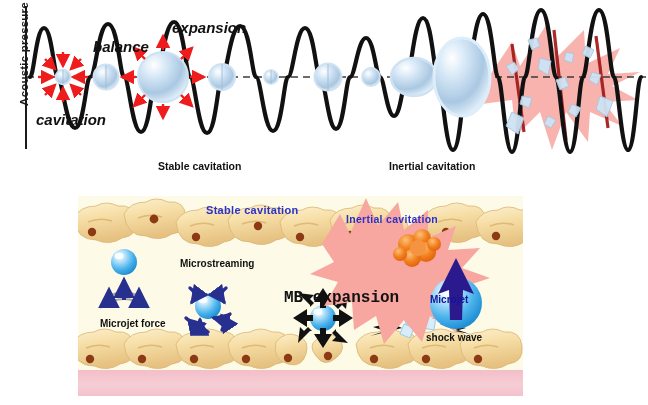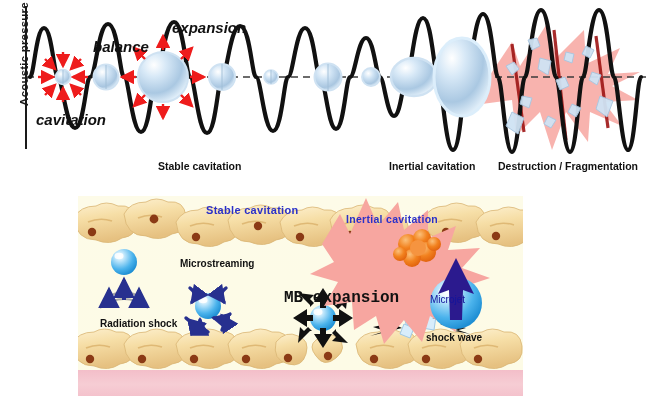--- a/index.html
+++ b/index.html
@@ -38,21 +38,21 @@
   .btag{position:absolute;font-size:10px;font-weight:bold;color:#111;white-space:nowrap;}
   #tag-radiation{left:22px;top:122px;}
   #tag-microstream{left:102px;top:62px;font-size:10px;}
   #tag-mbexp{left:206px;top:93px;font-size:16px;font-family:Liberation Mono, monospace;}
   #tag-shock{left:312px;top:136px;margin-left:36px;}
 
   #title-stable{position:absolute;left:128px;top:8px;font-size:11px;font-weight:bold;
                 color:#2b31c8;white-space:nowrap;letter-spacing:.3px;}
   #title-inertial{position:absolute;left:268px;top:17px;font-size:10.5px;font-weight:bold;
                   color:#2b31c8;white-space:nowrap;letter-spacing:.3px;z-index:6;}
-  #label-microjet{position:absolute;left:352px;top:98px;font-size:10px;font-weight:normal;
+  #label-microjet{position:absolute;left:352px;top:98px;font-size:10px;font-weight:bold;
                   color:#14149b;white-space:nowrap;z-index:7;}
 </style>
 </head>
 <body>
 
 <div id="stage">
 
   <div id="top-panel">
 
     <div id="y-axis"></div>
@@ -189,21 +189,20 @@
         <path d="M548,116 l8,4 l-5,8 l-7,-4 z"></path>
       </g>
     </svg>
 
     <div class="wtag" id="tag-balance">balance</div>
     <div class="wtag" id="tag-expansion">expansion</div>
     <div class="wtag" id="tag-compression">cavitation</div>
 
     <div class="phase-label" id="phase-stable">Stable cavitation</div>
     <div class="phase-label" id="phase-inertial">Inertial cavitation</div>
-    <div class="phase-label" id="phase-destruct">Destruction / Fragmentation</div>
   </div>
 
   <div id="bottom-panel">
     <div id="tissue-base"></div>
 
     <svg id="bottom-svg" width="445" height="200">
       <defs>
         <linearGradient id="cellg" x1="0" y1="0" x2="0.25" y2="1">
           <stop offset="0%" stop-color="#fdf0cf"></stop>
           <stop offset="42%" stop-color="#f6deA6" style="stop-color:#f6dea6"></stop>
@@ -398,20 +397,20 @@
       <g>
         <circle cx="378" cy="107" r="26" fill="url(#bluebub)"></circle>
         <ellipse cx="368" cy="96" rx="8" ry="5" fill="#ffffff" opacity="0.6"></ellipse>
         <path d="M378,62 l18,36 l-11,-4 l-1,30 l-12,0 l-1,-30 l-11,4 z" fill="#2b1a8e"></path>
       </g>
     </svg>
 
     <div id="title-stable">Stable  cavitation</div>
     <div id="title-inertial">Inertial  cavitation</div>
 
-    <div class="btag" id="tag-radiation">Radiation shock</div>
+    <div class="btag" id="tag-radiation">Microjet force</div>
     <div class="btag" id="tag-microstream">Microstreaming</div>
     <div class="btag" id="tag-mbexp">MB expansion</div>
     <div class="btag" id="tag-shock">shock wave</div>
     <div id="label-microjet">Microjet</div>
   </div>
 
 </div>
 
 </body></html>

